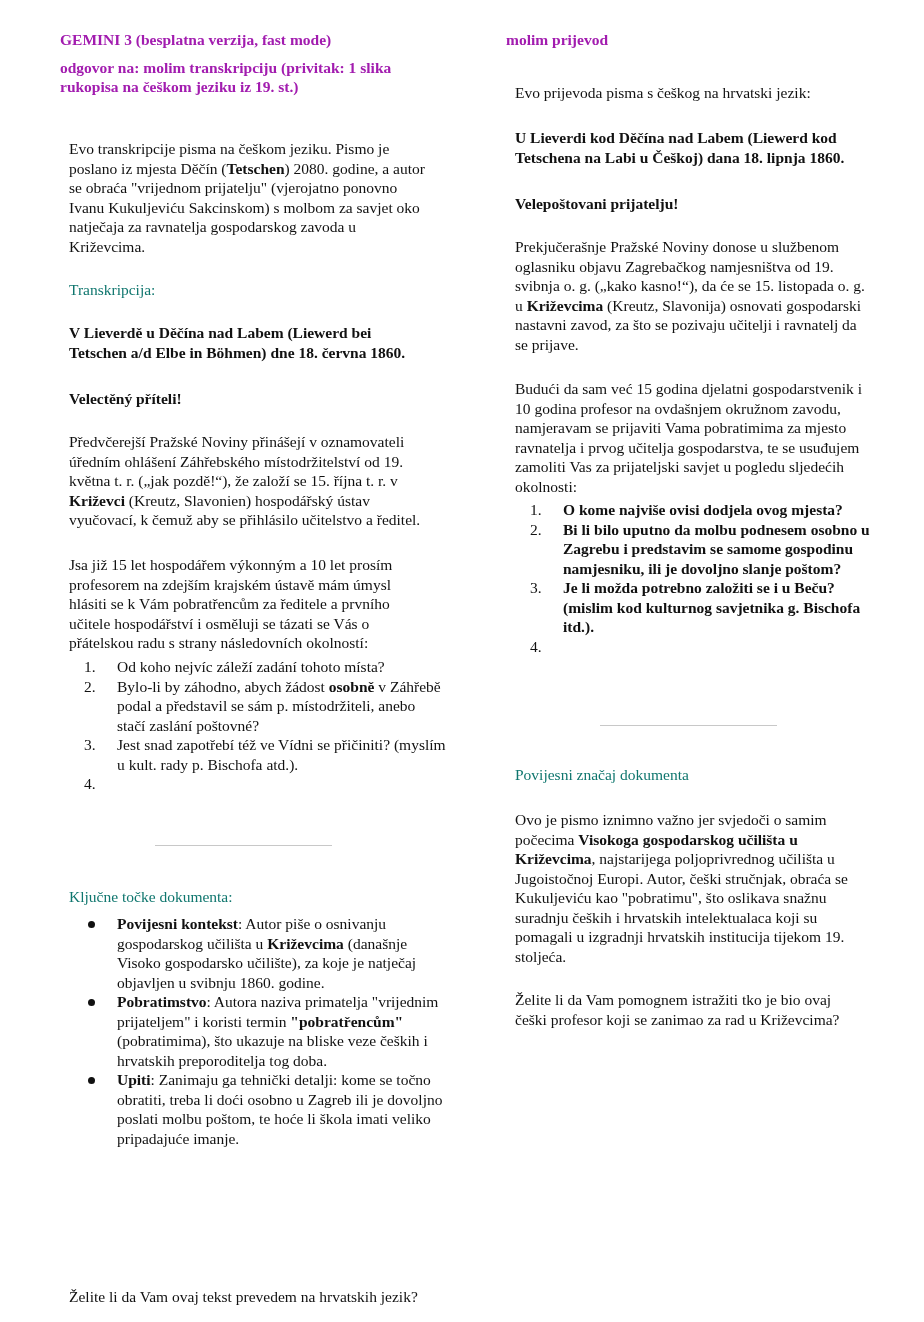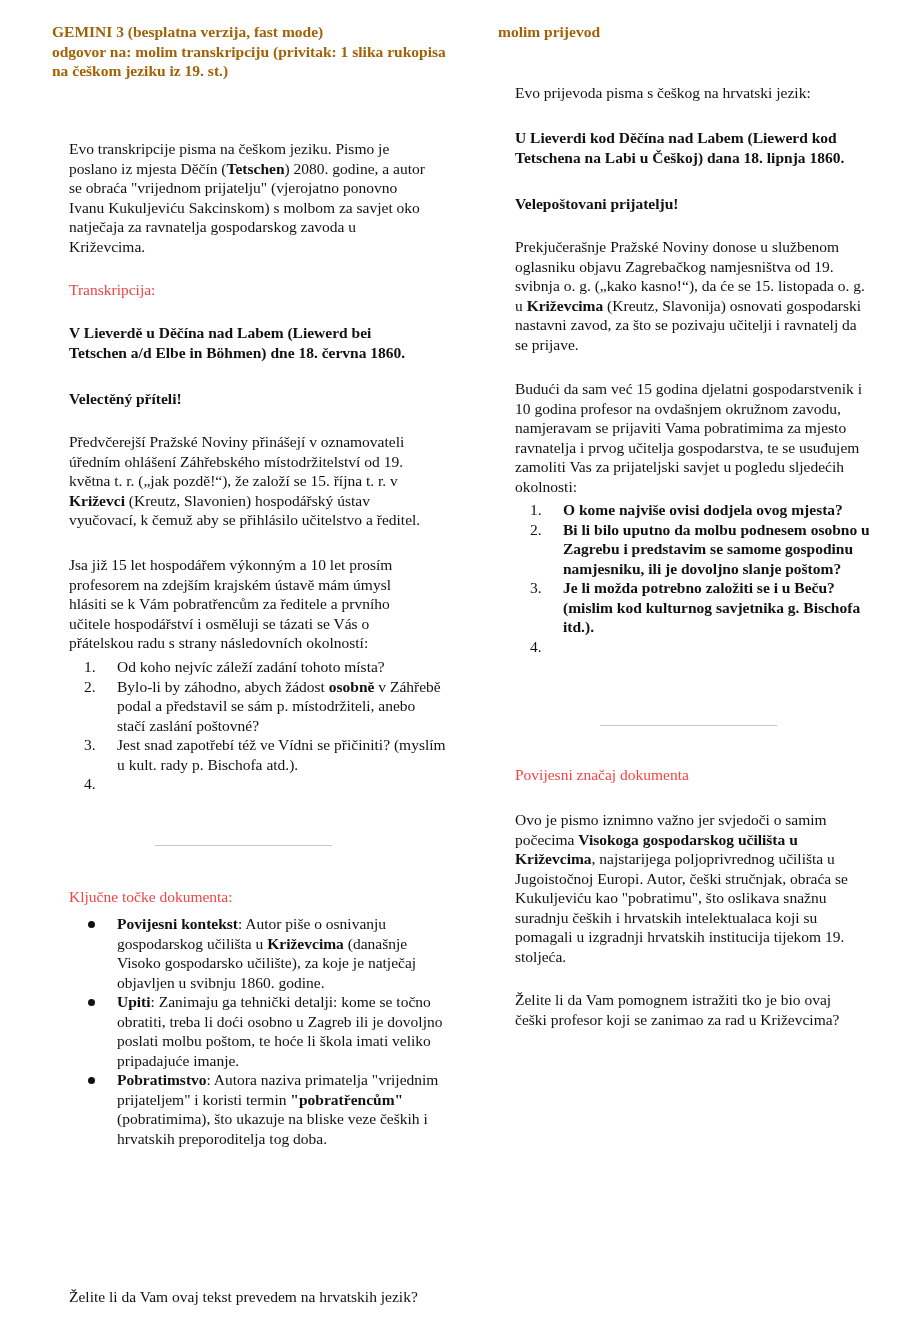--- a/index.html
+++ b/index.html
@@ -4,25 +4,25 @@
 <style>
   html, body { margin: 0; padding: 0; background: #ffffff; }
   body {
     width: 924px; height: 1322px; position: relative; overflow: hidden;
     font-family: "Liberation Serif", "DejaVu Serif", serif;
     font-size: 15.5px; line-height: 19.5px; color: #111111;
   }
   .col { position: absolute; top: 0; }
   .col-left { left: 52px; width: 395px; }
   .col-right { left: 498px; width: 385px; }
-  .req-title { color: #a16207; font-weight: bold; font-size: 15.5px; line-height: 19.5px; margin: 0; }
+  .req-title { color: #a21caf; font-weight: bold; font-size: 15.5px; line-height: 19.5px; margin: 8px; }
   p { margin: 17px; }
   .b { font-weight: bold; }
   .i { }
-  .sub { color: #ef4444; }
+  .sub { color: #0f766e; }
   .sep { height: 1px; background: #c8c8c8; border: 0; margin: 0; position: absolute; }
   ol, ul { margin: 0; padding: 0; list-style: none; }
   .li { position: relative; padding-left: 65px; }
   .li .mk { position: absolute; left: 32px; top: 0; }
   .li .dot { position: absolute; left: 36px; top: 7px; width: 7px; height: 7px; border-radius: 50%; background: #111; }
   .abs { position: absolute; left: 0; right: 0; }
 </style>
 </head>
 <body>
 
@@ -50,22 +50,22 @@
     <li class="li"><span class="mk">3.</span><span>Jest snad zapotřebí též ve Vídni se přičiniti? (myslím u kult. rady p. Bischofa atd.).</span></li>
     <li class="li"><span class="mk">4.</span></li>
   </ol>
 
   <div class="sep" style="top:845px; left:103px; width:177px"></div>
 
   <p class="abs sub" style="top:870px">Ključne točke dokumenta:</p>
 
   <ul class="abs" style="top:914px">
     <li class="li"><span class="dot"></span><span class="b">Povijesni kontekst</span><span>: Autor piše o osnivanju gospodarskog učilišta u </span><span class="b">Križevcima</span><span> (današnje Visoko gospodarsko učilište), za koje je natječaj objavljen u svibnju 1860. godine.</span></li>
+    <li class="li"><span class="dot"></span><span class="b">Pobratimstvo</span><span>: Autora naziva primatelja "vrijednim prijateljem" i koristi termin </span><span class="b">"pobratřencům"</span><span> (pobratimima), što ukazuje na bliske veze čeških i hrvatskih preporoditelja tog doba.</span></li>
     <li class="li"><span class="dot"></span><span class="b">Upiti</span><span>: Zanimaju ga tehnički detalji: kome se točno obratiti, treba li doći osobno u Zagreb ili je dovoljno poslati molbu poštom, te hoće li škola imati veliko pripadajuće imanje.</span></li>
-    <li class="li"><span class="dot"></span><span class="b">Pobratimstvo</span><span>: Autora naziva primatelja "vrijednim prijateljem" i koristi termin </span><span class="b">"pobratřencům"</span><span> (pobratimima), što ukazuje na bliske veze čeških i hrvatskih preporoditelja tog doba.</span></li>
   </ul>
 
   <p class="abs" style="top:1270px">Želite li da Vam ovaj tekst prevedem na hrvatskih jezik?</p>
 </div>
 
 <div class="col col-right">
   <p class="abs req-title" style="top:22px">molim prijevod</p>
 
   <p class="abs" style="top:66px">Evo prijevoda pisma s češkog na hrvatski jezik:</p>
 

